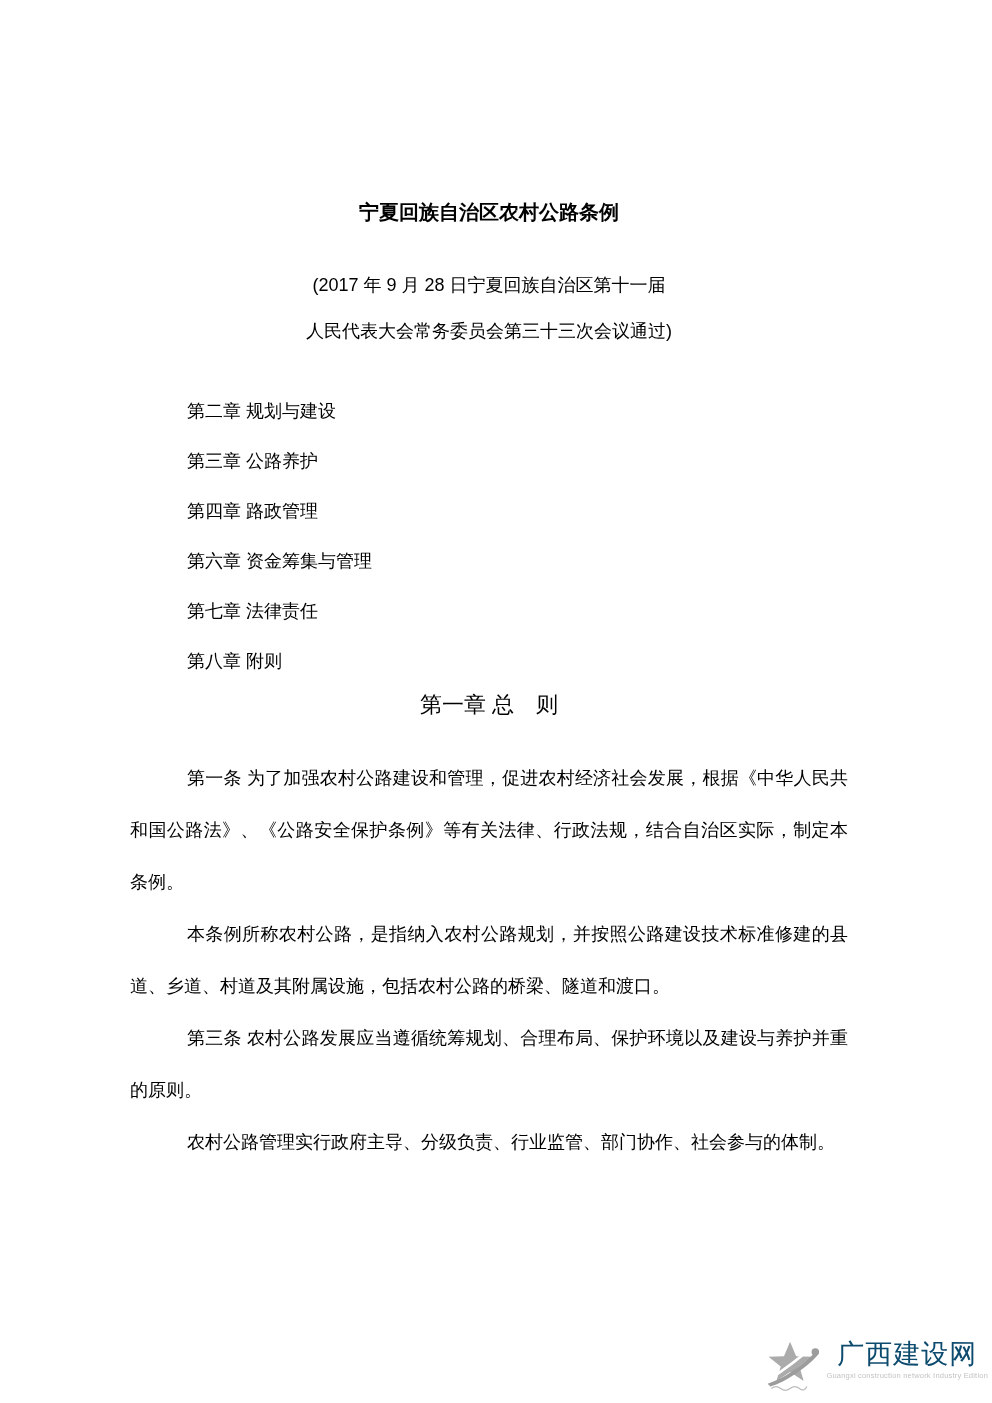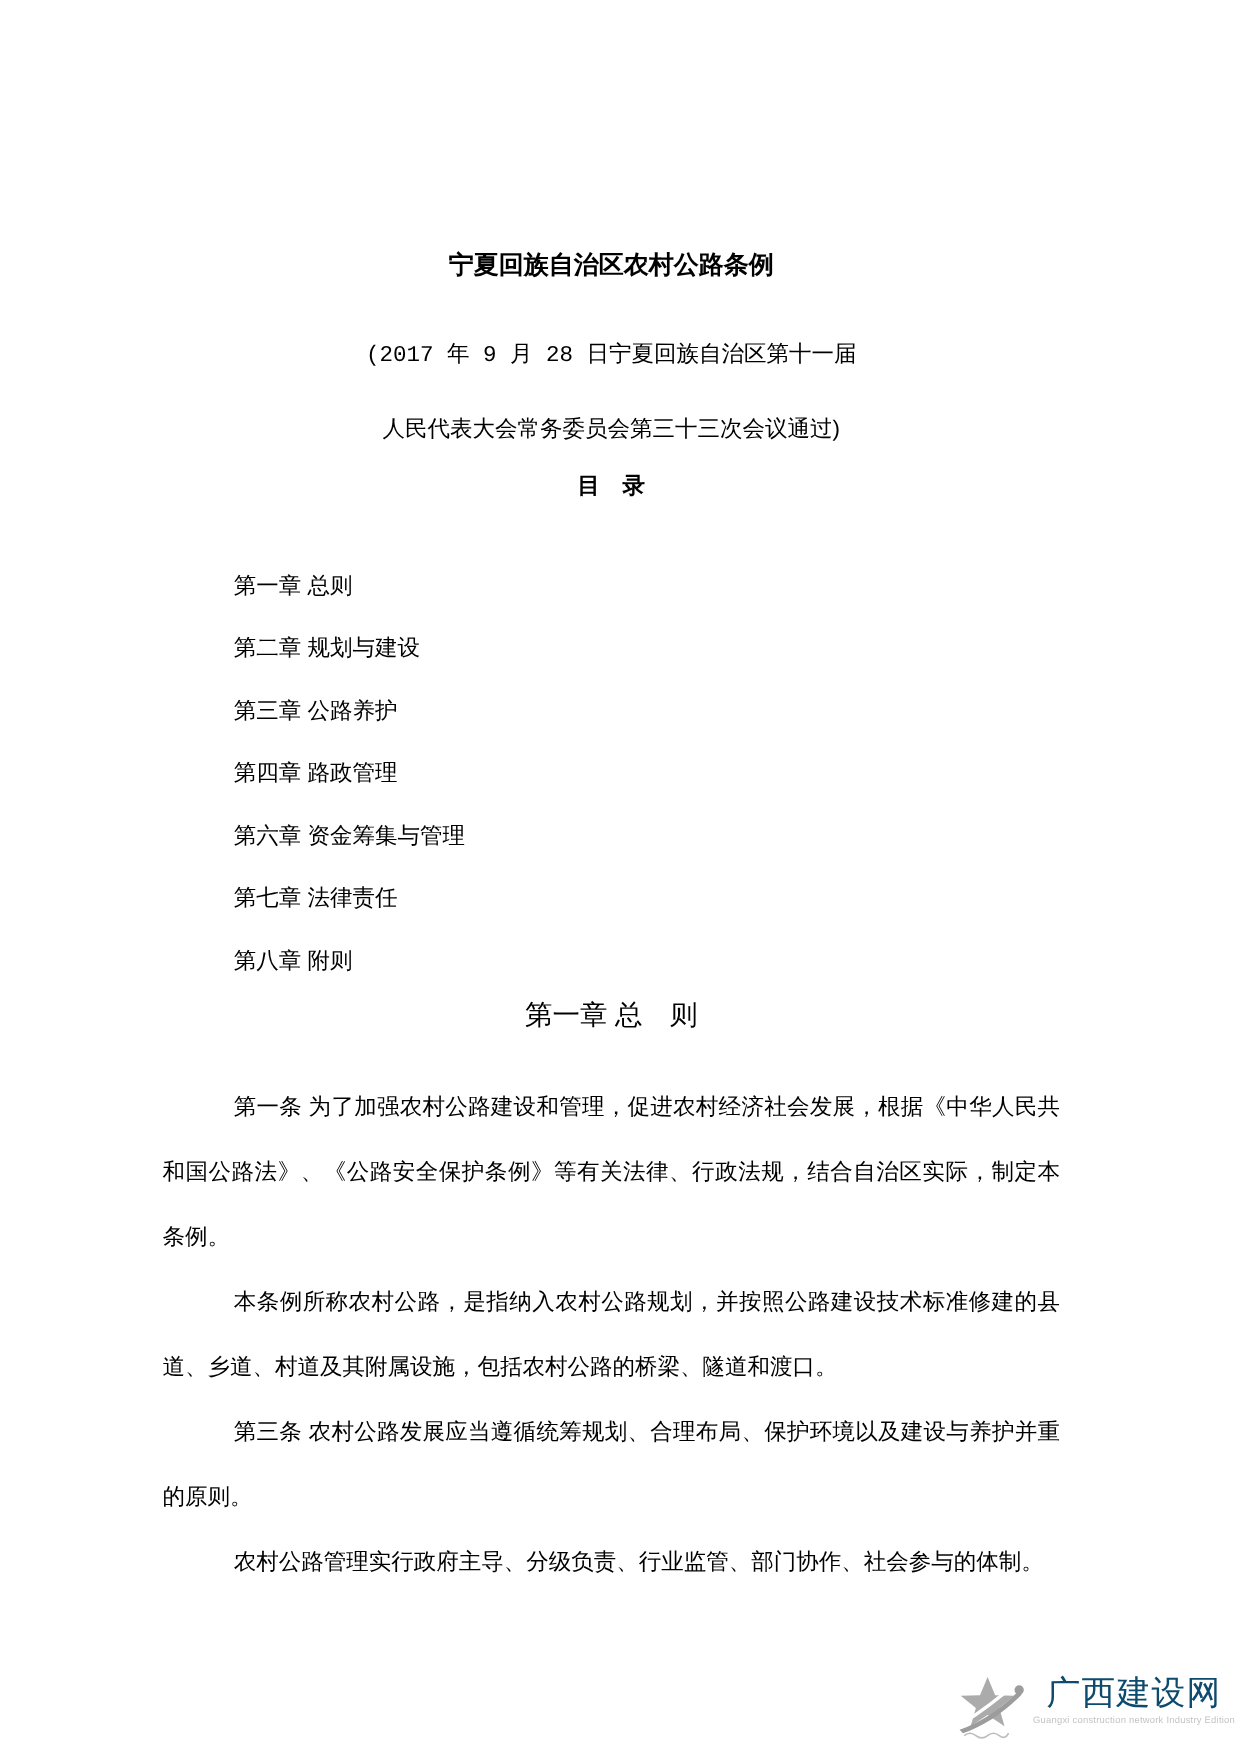--- a/index.html
+++ b/index.html
@@ -22,22 +22,22 @@
     font-size: 20px;
     font-weight: bold;
     text-align: center;
     line-height: 30px;
   }
   .subtitle {
     margin: 0;
     text-align: center;
     line-height: 30px;
   }
-  .subtitle.line1 { margin-top: 43px; font-family: Liberation Mono, monospace; }
-  .subtitle.line2 { margin-top: 28px; }
+  .subtitle.line1 { margin-top: 43px; }
+  .subtitle.line2 { margin-top: 16px; }
   .toc-heading {
     margin: 15px 0 0 0;
     font-size: 18px;
     font-weight: bold;
     text-align: center;
     line-height: 30px;
   }
   .toc {
     list-style: none;
     margin: 40px 0 0 0;
@@ -88,25 +88,23 @@
 
 <div class="page">
   <div class="doc">
 
     <h1 class="doc-title">宁夏回族自治区农村公路条例</h1>
 
     <p class="subtitle line1">(2017 年 9 月 28 日宁夏回族自治区第十一届</p>
 
     <p class="subtitle line2">人民代表大会常务委员会第三十三次会议通过)</p>
 
-    <h2 class="toc-heading">目　录</h2>
 
     <ul class="toc">
 
-    <li>第一章 总则</li>
         <li>第二章 规划与建设</li>
         <li>第三章 公路养护</li>
         <li>第四章 路政管理</li>
         <li>第六章 资金筹集与管理</li>
         <li>第七章 法律责任</li>
         <li>第八章 附则</li>
       </ul>
 
     <h3 class="chapter-heading">第一章 总　则</h3>
 

